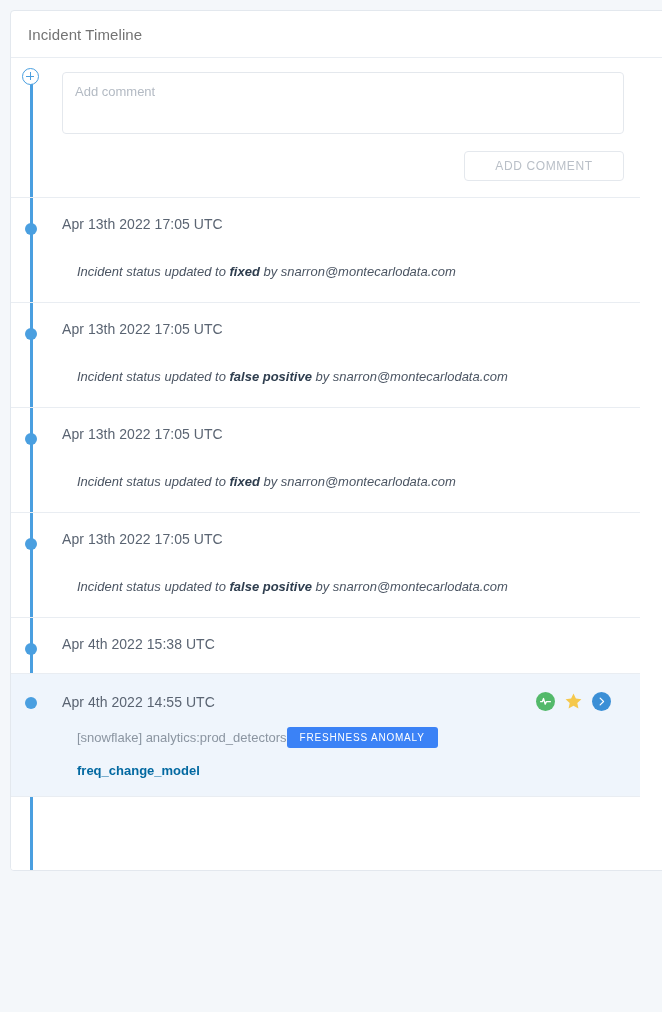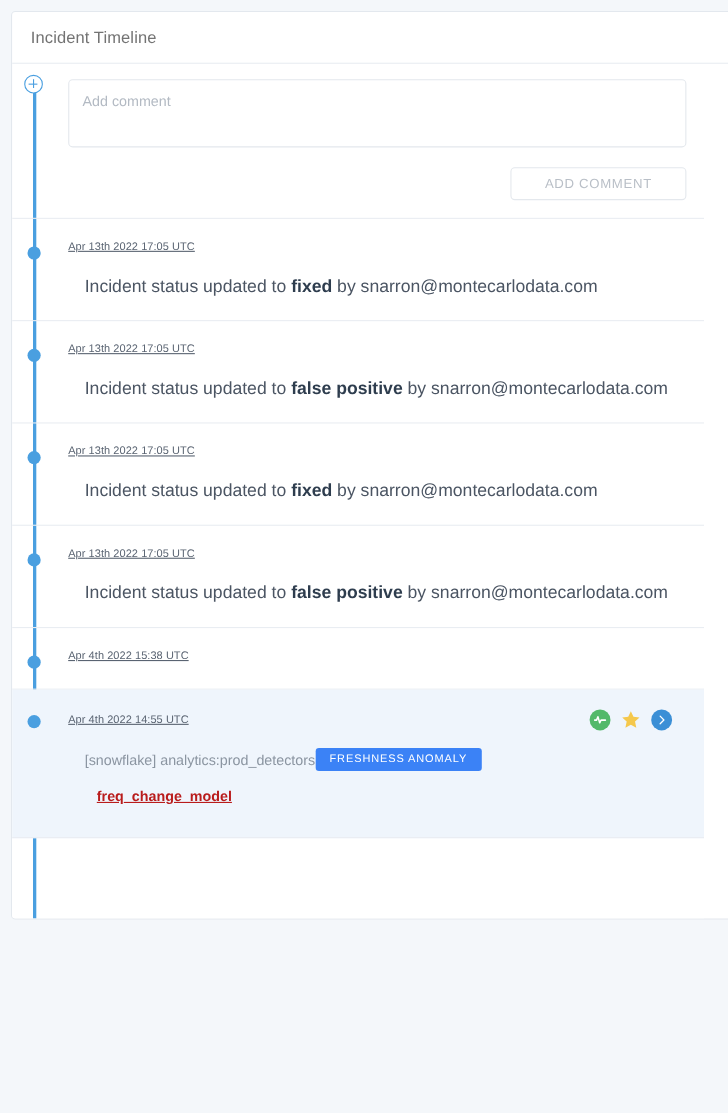--- a/index.html
+++ b/index.html
@@ -136,38 +136,38 @@
     color: #b9bfc7;
     font-family: "Liberation Sans", sans-serif;
     font-size: 12px;
     letter-spacing: 0.6px;
     cursor: default;
   }
 
   
   .event { padding: 19px 16px 22px 11px; }
   .event-time {
-    font-size: 10px;
+    font-size: 14px;
     color: #5a6472;
     letter-spacing: 0.05px;
     line-height: 14px;
-    text-decoration: underline;
   }
   .event-text {
-    margin-top: 20px;
+    margin-top: 32px;
     margin-left: 15px;
-    font-size: 16px;
+    font-size: 13px;
     color: #4b5563;
     line-height: 17px;
+    font-style: italic;
   }
   .event-text b { color: #2e3d4e; font-weight: bold; }
 
   
   .alert-row-inner {
-    padding: 18px 16px 30px 11px;
+    padding: 18px 16px 18px 11px;
     position: relative;
   }
   .alert-head {
     display: flex;
     align-items: center;
     justify-content: space-between;
   }
   .alert-icons {
     display: flex;
     align-items: center;
@@ -203,25 +203,24 @@
     color: #ffffff;
     font-size: 10px;
     letter-spacing: 0.8px;
     padding: 5px 13px;
     border-radius: 3px;
     margin-right: 13px;
     white-space: nowrap;
   }
   .alert-name {
     margin-top: 15px;
-    margin-left: 26px;
+    margin-left: 15px;
     font-size: 13px;
     font-weight: bold;
-    color: #b91c1c;
-    text-decoration: underline;
+    color: #0369a1;
   }
 
   .filler { height: 73px; background: #ffffff; }
 </style>
 </head>
 <body>
 
 <div class="card">
 
   <div class="card-header">

